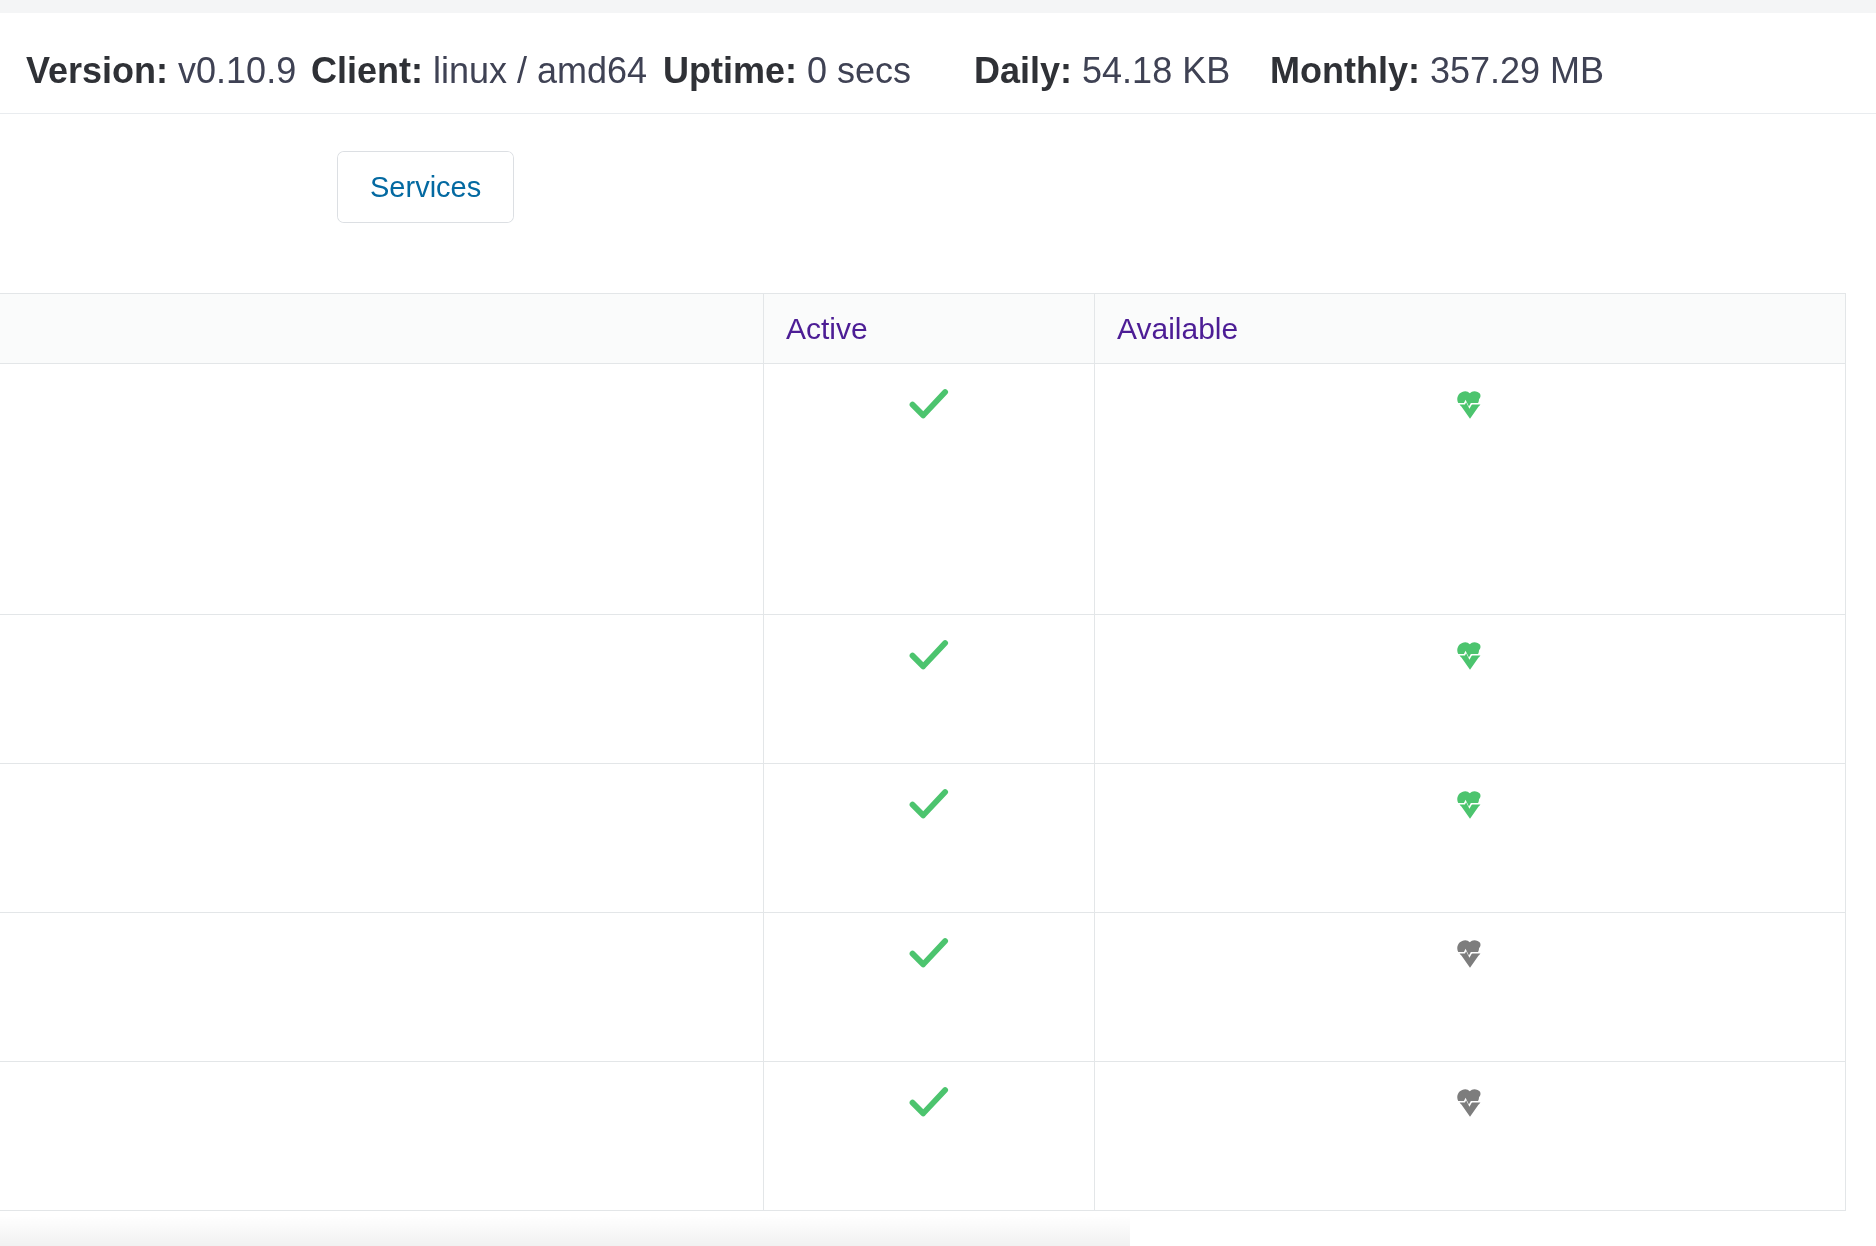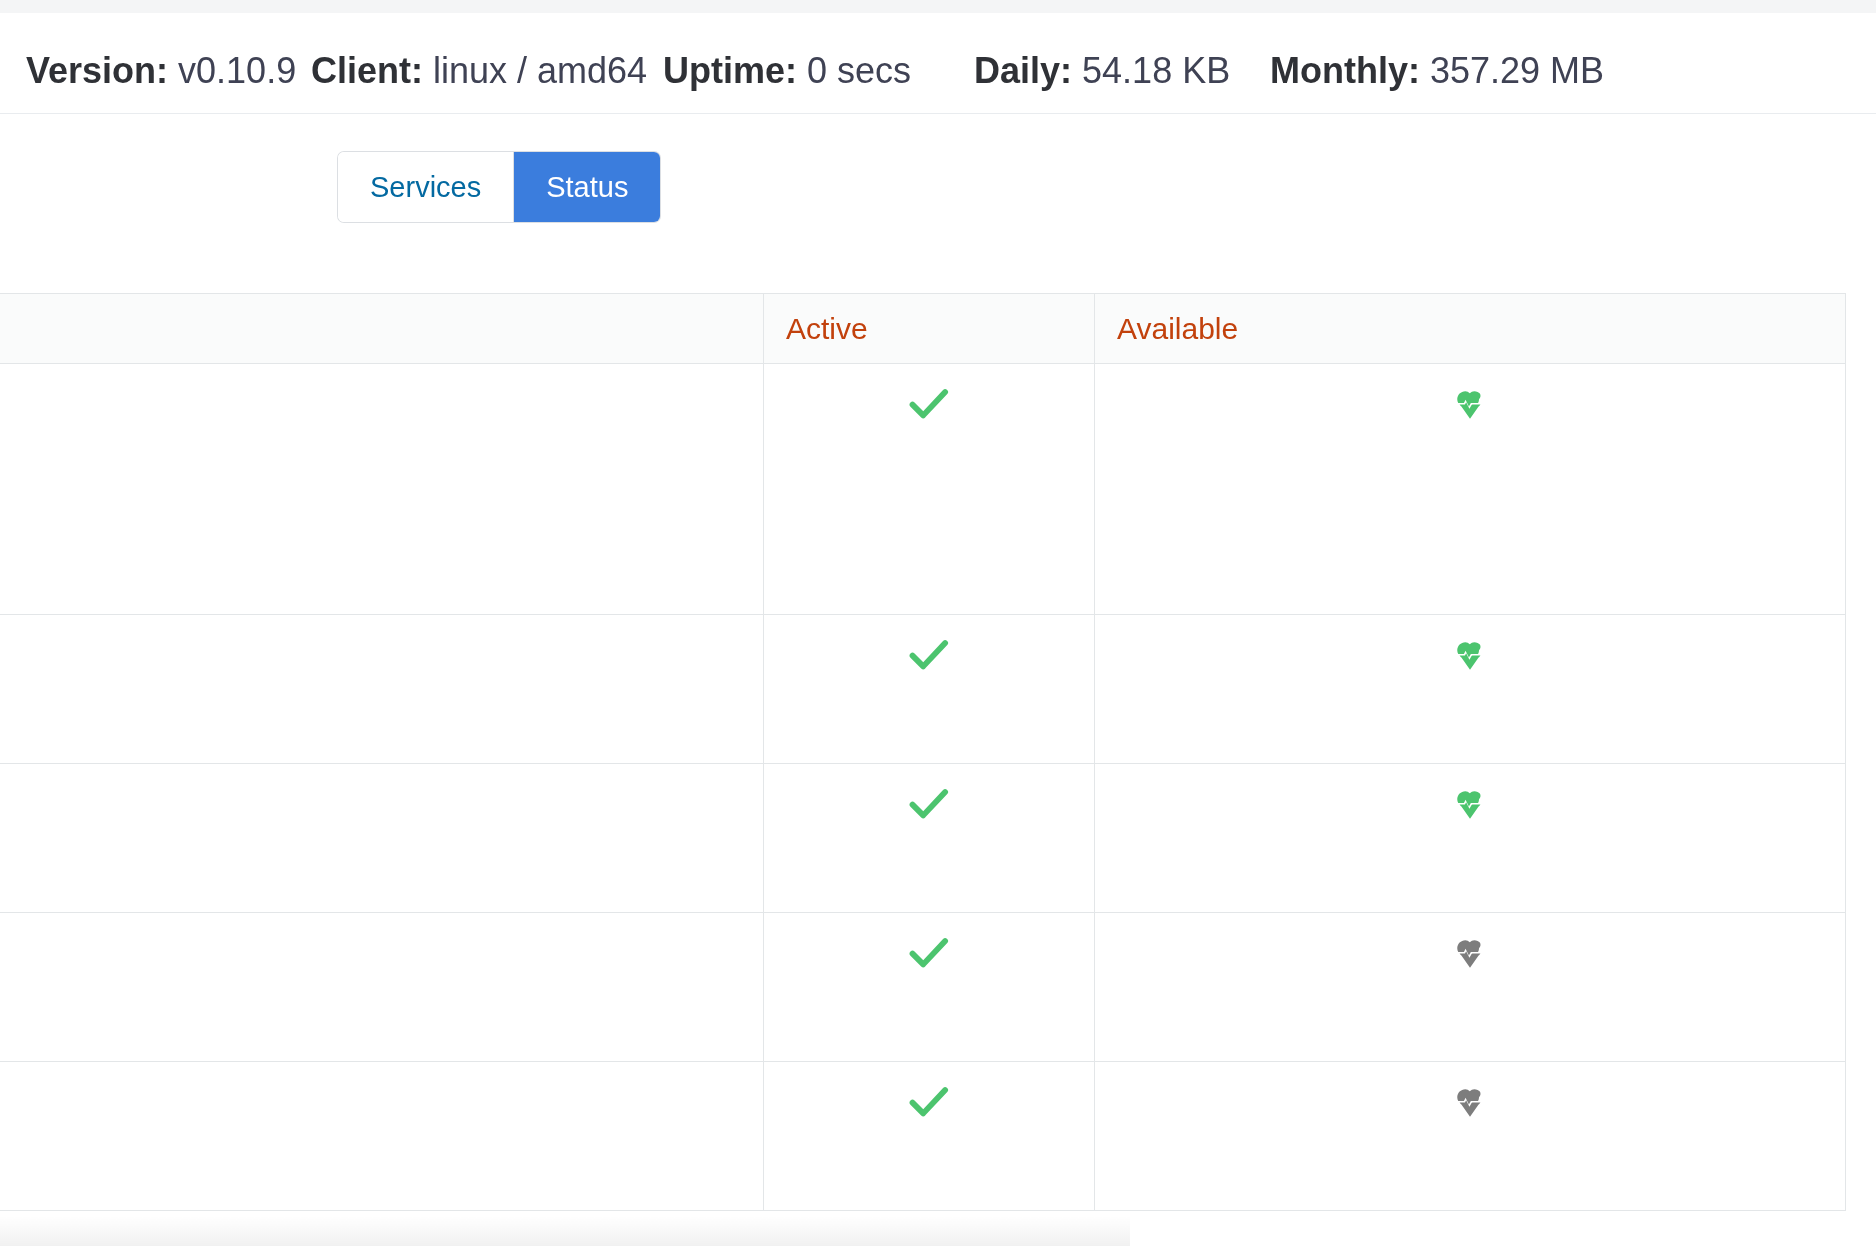--- a/index.html
+++ b/index.html
@@ -106,21 +106,21 @@
   table.status-table td {
     border: 1px solid #e3e6e8;
     padding: 0;
     vertical-align: top;
   }
   table.status-table thead th {
     background: #fafbfb;
     height: 70px;
     font-size: 30px;
     font-weight: normal;
-    color: #c2410c;
+    color: #4c1d95;
     text-align: left;
     padding: 0 22px;
     vertical-align: middle;
   }
   .col-name   { width: 1963px; }
   .col-active { width: 331px; }
   .col-avail  { width: 751px; }
 
   table.status-table tbody td {
     background: #ffffff;
@@ -182,21 +182,20 @@
     <span class="v">54.18 KB</span>
   </div>
   <div class="info-item info-pos-4">
     <span class="k">Monthly:</span>
     <span class="v">357.29 MB</span>
   </div>
 </div>
 
 <div class="tabs">
   <div class="tab">Services</div>
-  <div class="tab active">Status</div>
 </div>
 
 <div class="table-wrap">
   <table class="status-table">
     <colgroup>
       <col class="col-name">
       <col class="col-active">
       <col class="col-avail">
     </colgroup>
     <thead>

